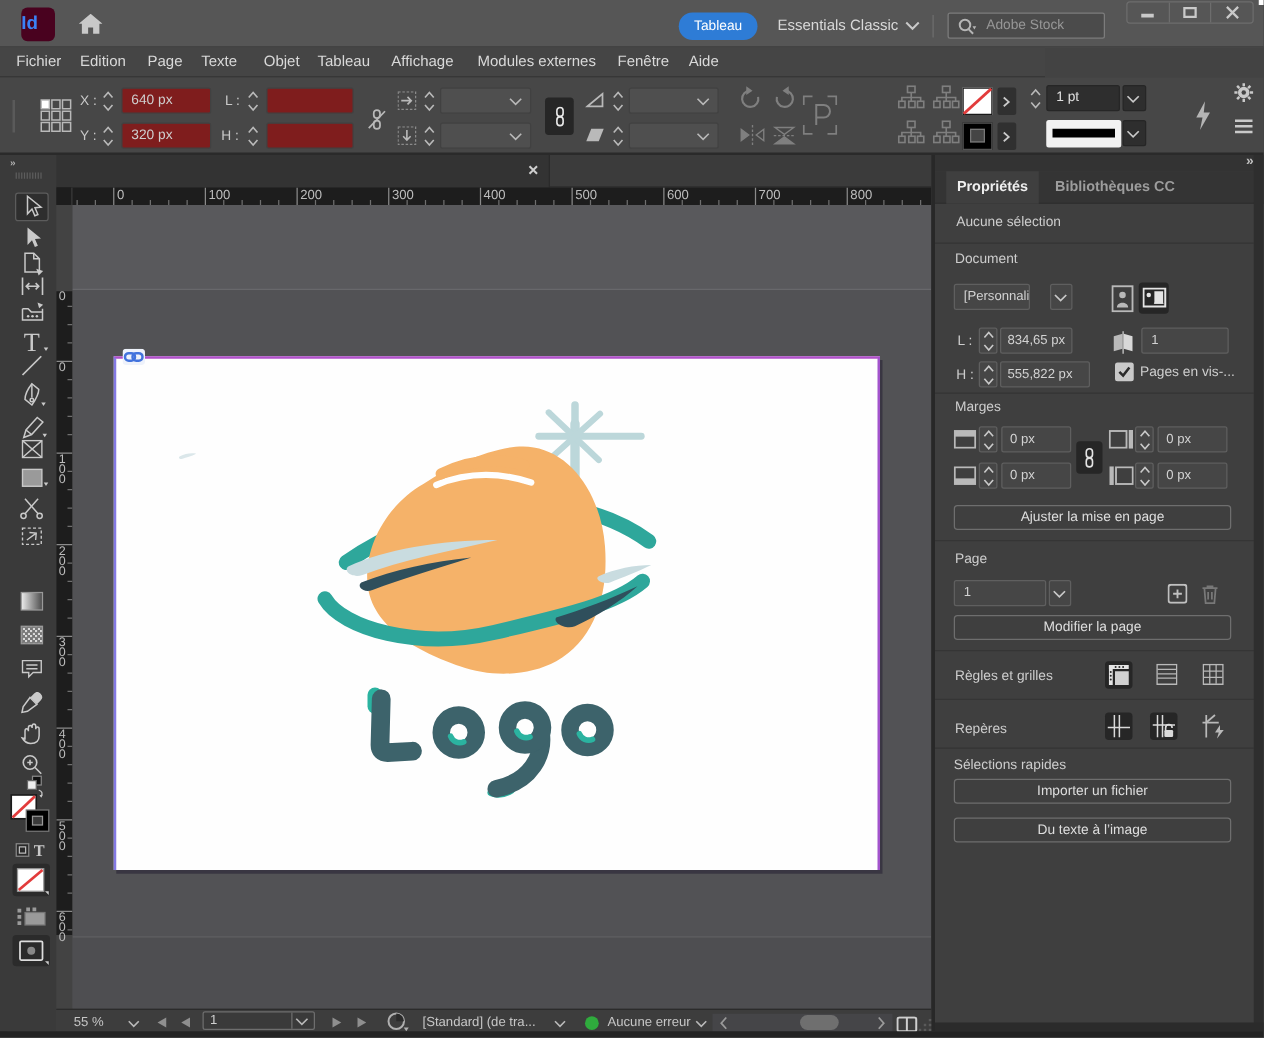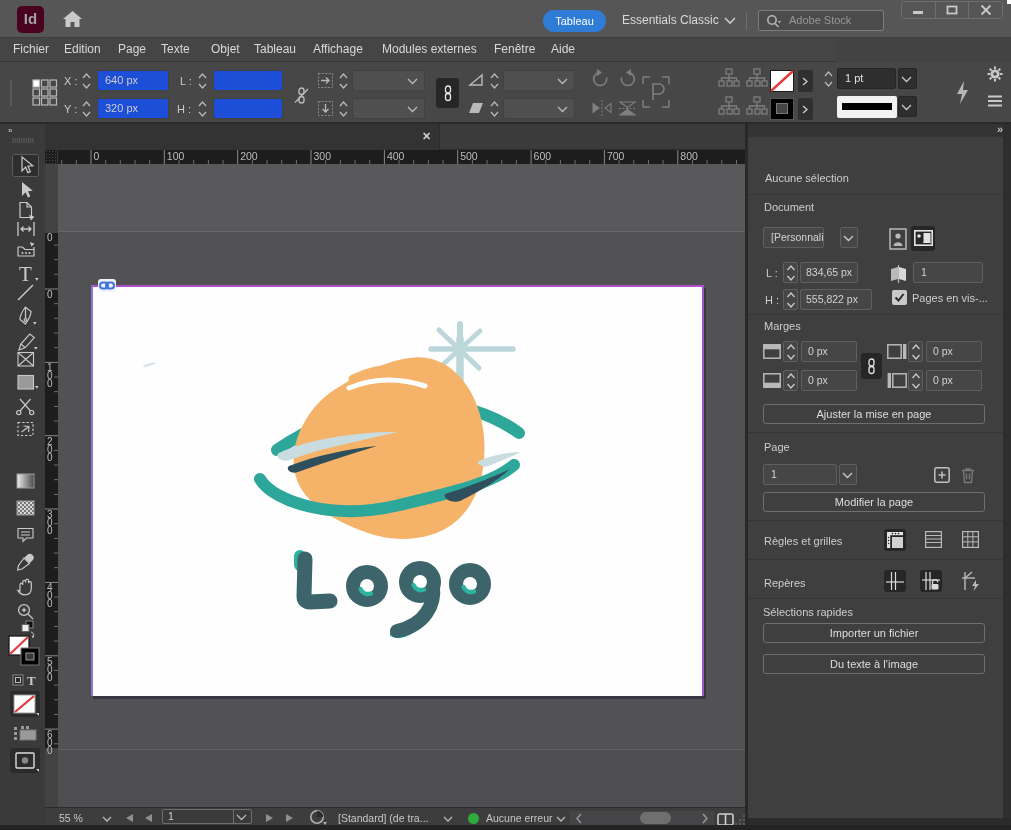--- a/index.html
+++ b/index.html
@@ -1,36 +1,36 @@
 <!DOCTYPE html>
 <html><head><meta charset="utf-8"><style>
 *{margin:0;padding:0;box-sizing:border-box}
 html,body{width:1011px;height:830px;overflow:hidden;background:#434343;
 font-family:"Liberation Sans",sans-serif;-webkit-font-smoothing:antialiased}
 .abs{position:absolute}
 #win{position:relative;width:1011px;height:830px}
 
 #title{position:absolute;left:0;top:0;width:1011px;height:38px;background:#565656;border-bottom:1px solid #3e3e3e}
 #idlogo{position:absolute;left:17px;top:6px;width:27px;height:27px;background:#49021f;border-radius:5px;
-color:#a3a3a3;font-weight:bold;font-size:15px;text-align:center;line-height:26px}
+color:#3b82f6;font-weight:bold;font-size:15px;line-height:26px}
 .wbgrp{position:absolute;right:8px;top:1px;width:102px;height:18px;border:1px solid #6d6d6d;border-radius:3px;display:flex}
 .wb{flex:1;display:flex;align-items:center;justify-content:center;border-right:1px solid #6d6d6d}
 .wb:last-child{border-right:none}
 #partager{position:absolute;left:543px;top:10px;width:63px;height:22px;background:#2e7cd6;border-radius:11px;
 color:#fff;font-size:11px;text-align:center;line-height:22px}
 #wsname{position:absolute;left:622px;top:13px;color:#d9d9d9;font-size:12px}
 #srch{position:absolute;left:758px;top:10px;width:126px;height:21px;background:#4b4b4b;border:1px solid #7c7c7c;border-radius:2px}
 #srch span{color:#979797;font-size:11px;position:absolute;left:30px;top:3px}
 
 #menu{position:absolute;left:0;top:38px;width:836px;height:24px;background:#454545;border-bottom:1px solid #333}
 #menu div{position:absolute;top:4px;color:#d9d9d9;font-size:12px}
 
 #ctrl{position:absolute;left:0;top:62px;width:1011px;height:62px;background:#474747;border-bottom:2px solid #2a2a2a}
 .lab{position:absolute;color:#c9c9c9;font-size:11px}
-.fld{position:absolute;height:21px;background:#1d4ed8;border:1px solid #414141;border-radius:2px;color:#cfcfcf;font-size:11px}
+.fld{position:absolute;height:21px;background:#7f1d1d;border:1px solid #414141;border-radius:2px;color:#cfcfcf;font-size:11px}
 .fld span{position:absolute;left:7px;top:3px}
 .combo{position:absolute;height:21px;background:#4f4f4f;border:1px solid #414141;border-radius:2px}
 .dkbtn{position:absolute;background:#262626;border-radius:3px}
 
 #tabbar{position:absolute;left:45px;top:124px;width:700px;height:26px;background:#3b3b3b;border-bottom:1px solid #2c2c2c}
 #tab1{position:absolute;left:0;top:0;width:395px;height:26px;background:#333333;border-right:1px solid #2a2a2a}
 #tab1 span{position:absolute;left:13px;top:6px;color:#e8e8e8;font-size:11px;font-weight:bold;white-space:nowrap}
 #tabx{position:absolute;left:377px;top:6px;color:#cfcfcf;font-size:11px;font-weight:bold}
 
 #hruler{position:absolute;left:45px;top:150px;width:700px;height:14px;background:#1d1d1d}
@@ -576,20 +576,24 @@
         <rect x="10" y="624" width="30" height="25" rx="3" fill="#2b2b2b"></rect>
         <rect x="16" y="629" width="18" height="15" rx="1" fill="none" stroke="#ddd" stroke-width="1.4"></rect>
         <circle cx="25" cy="636.5" r="3.2" fill="#888"></circle>
         <path d="M36 645l3 0 0 3z" fill="#ccc"></path>
       </svg></div>
     <div class="abs" style="left:745px;top:124px;width:3px;height:701px;background:#282828"></div>
     <div id="rpanel">
       <div id="rptop">
         <span style="position:absolute;right:8px;top:-1px;color:#c0c0c0;font-size:11px;font-weight:bold">»</span>
       </div>
+      <div id="rtabs">
+        <div id="rtab1">Propriétés</div>
+        <div id="rtab2">Bibliothèques CC</div>
+      </div>
       <div class="slab abs" style="left:17px;top:48px">Aucune sélection</div>
       <div class="abs" style="left:0;top:70px;width:255px;height:1px;background:#353535"></div>
       <div class="slab abs" style="left:16px;top:77px">Document</div>
       <div class="rfld" style="left:15px;top:103px;width:61px">
         <span style="position:absolute;left:7px;top:3px">[Personnalisé]</span>
       </div>
 <div class="rfld" style="left:92px;top:103px;width:18px"></div>
 <svg class="abs" style="left:95px;top:111px" width="12" height="8">
         <path d="M1 1l4.5 4.5L10 1" fill="none" stroke="#c9c9c9" stroke-width="1.4"></path>
       </svg>

